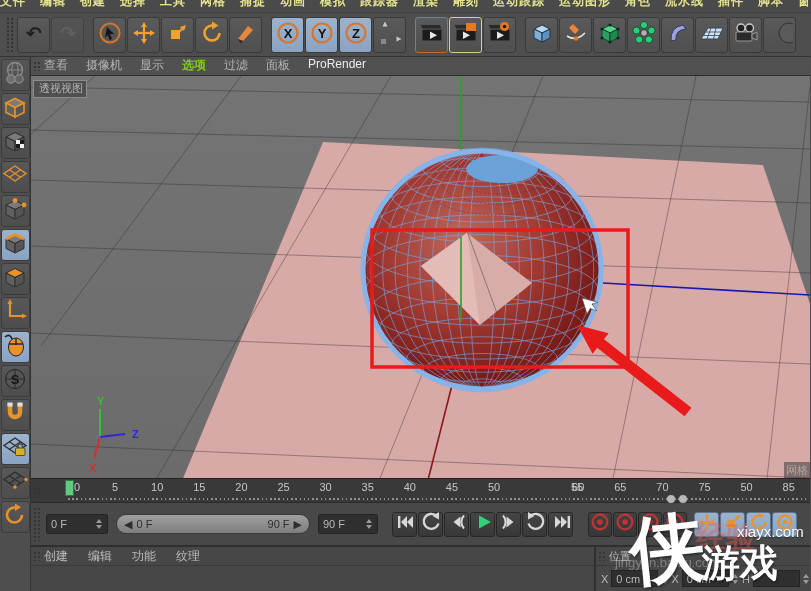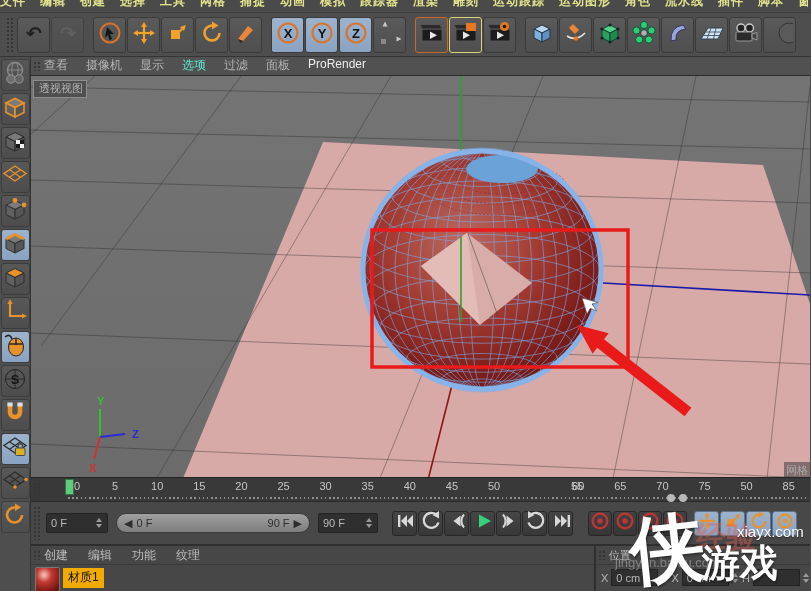--- a/index.html
+++ b/index.html
@@ -27,21 +27,21 @@
   .sidebar { width:31px; background:#4e4e4e; border-right:1px solid #343434; display:flex; flex-direction:column; align-items:center; padding-top:2px; gap:2px; overflow:hidden; }
   .sbtn { width:29px; height:32px; border-radius:3px; background:linear-gradient(#585858,#4d4d4d); border:1px solid #3c3c3c; display:flex; align-items:center; justify-content:center; flex:0 0 auto; }
   .sbtn.active { background:linear-gradient(#9db3cc,#8aa3c2); }
   .sbtn.grayed { opacity:.8; }
 
   .content { width:779px; display:flex; flex-direction:column; }
 
   
   .vmenu { height:19px; background:#515151; border-bottom:1px solid #2c2c2c; display:flex; align-items:center; font-size:12px; color:#b5b5b5; }
   .vmenu .item { margin-right:18px; }
-  .vmenu .item.active { color:#5eead4; }
+  .vmenu .item.active { color:#84cc16;font-weight:bold; }
   .vmenu .item.bright { color:#ececec; }
 
   
   .canvas { position:relative; height:412px; background:#6f6f6f; overflow:hidden; }
   .viewlabel { position:absolute; left:2px; top:4px; font-size:11px; color:#b2b2b2; background:#4f4f4f; border:1px solid #8d8d8d; padding:0 3px 1px 5px; z-index:5; }
   .gridlabel { position:absolute; right:0; top:386px; font-size:11px; color:#a8a8a8; background:rgba(60,60,60,.55); padding:1px 2px; white-space:nowrap; z-index:5; width:26px; overflow:hidden; }
 
   
   .ruler { height:25px; background:#393939; border-top:1px solid #232323; position:relative; display:flex; }
   .rule-area { position:relative; flex:1; }
@@ -663,24 +663,20 @@
         <div class="materials">
           <div class="pmenu">
             <div class="dots"></div>
             <div id="matmenu" style="display:flex;">
                 <div class="item">创建</div>
                 <div class="item">编辑</div>
                 <div class="item">功能</div>
                 <div class="item">纹理</div>
               </div>
           </div>
-          <div class="matrow">
-            <div class="matthumb"></div>
-            <div class="matlabel">材质1</div>
-          </div>
         </div>
         <div class="coords">
           <div class="pmenu">
             <div class="dots"></div>
             <span style="font-size:11px;">位置</span>
           </div>
           <div class="coordrow" id="coordrow">
               <span class="axlabel">X</span>
               <div class="cfield">0 cm</div>
               <span class="stepper">

